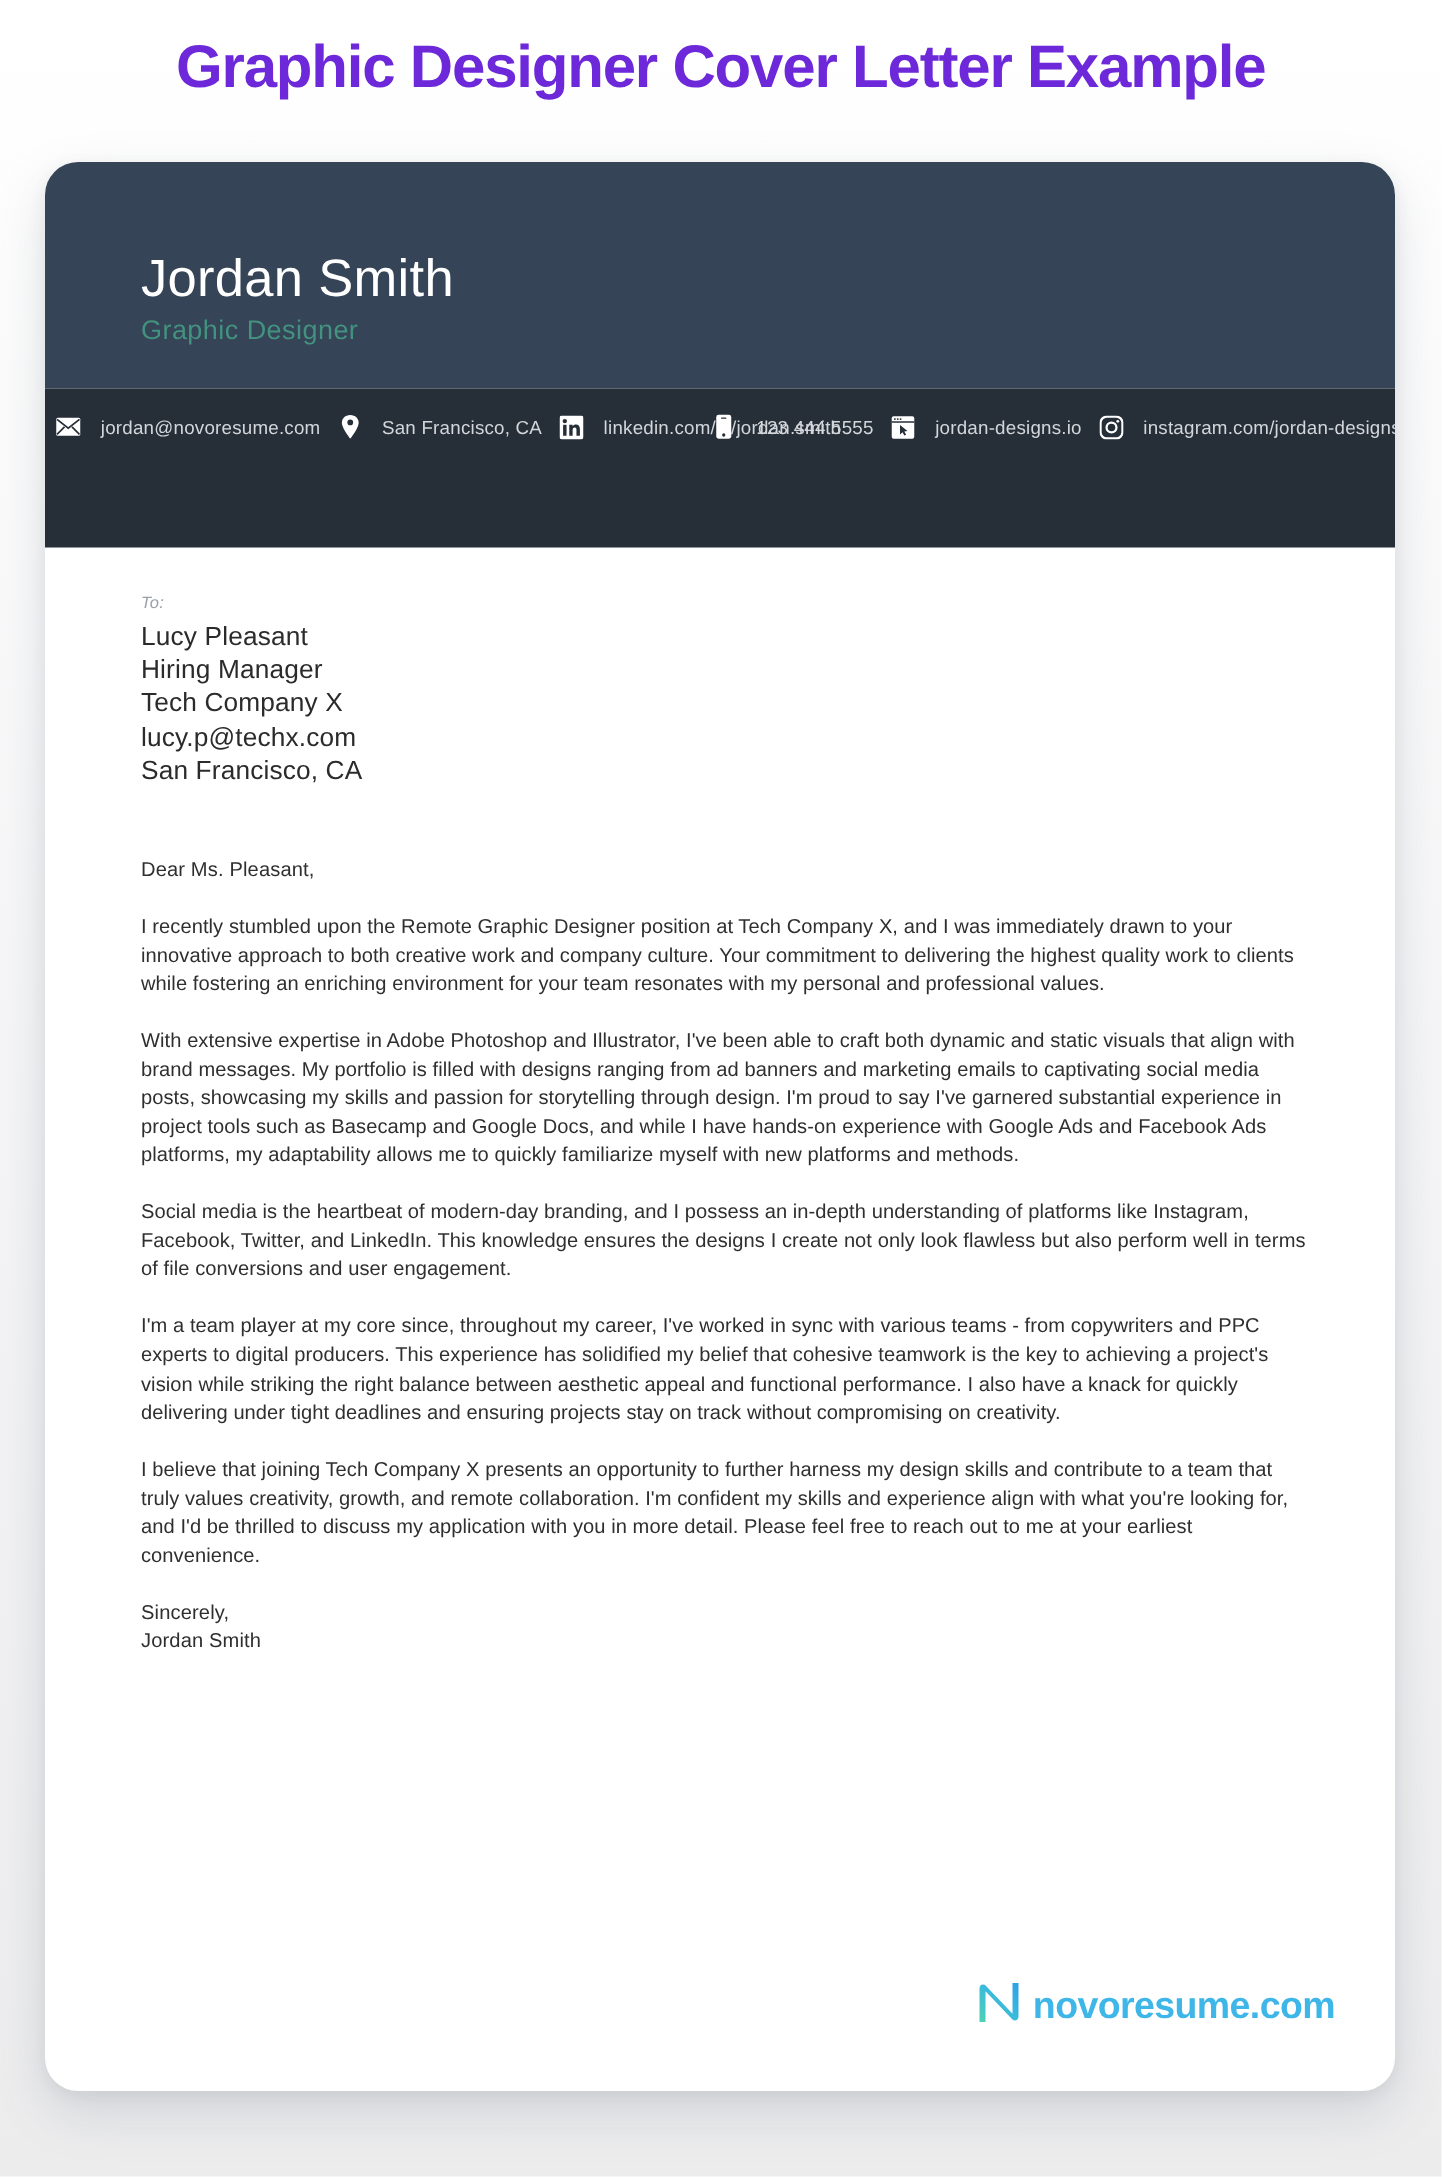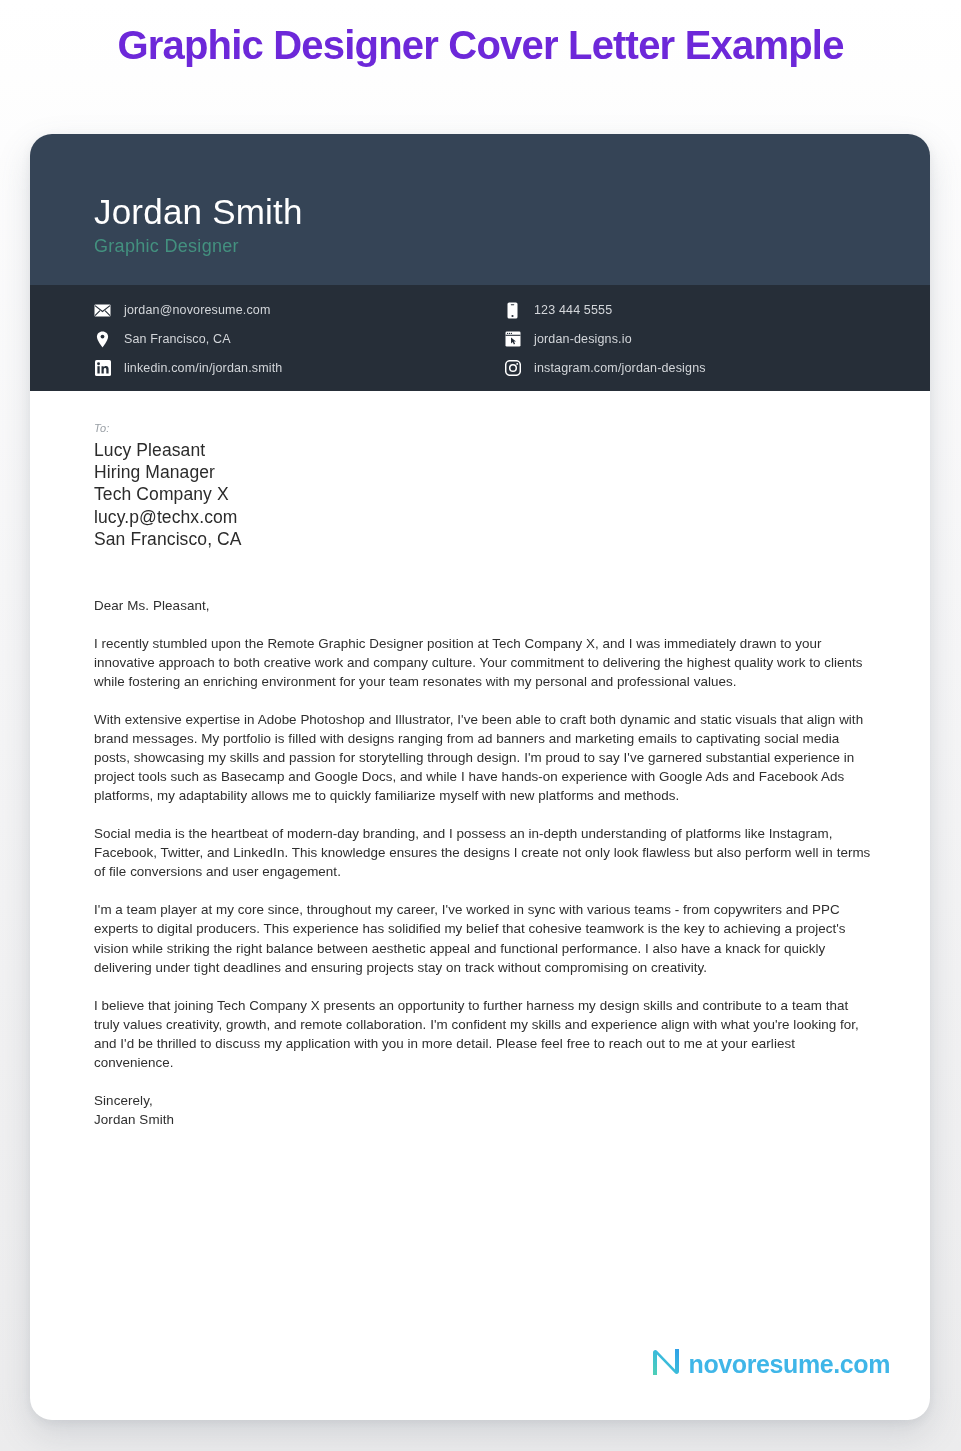--- a/index.html
+++ b/index.html
@@ -22,21 +22,21 @@
     letter-spacing: -0.8px;
     padding-top: 22px;
     line-height: 1.15;
     white-space: nowrap;
   }
 
   
   .letter-card {
     position: absolute;
     left: 30px;
-    top: 134px;
+    top: 108px;
     width: 900px;
     height: 1286px;
     background: #ffffff;
     border-radius: 22px;
     overflow: hidden;
     box-shadow: 0 14px 34px rgba(90, 100, 115, 0.18),
                 0 3px 10px rgba(90, 100, 115, 0.09);
   }
 
   
@@ -61,21 +61,21 @@
 
   
   .contact-band {
     background: #262e38;
     height: 106px;
     padding: 16px 0 14px 64px;
     display: flex;
   }
   .contact-col {
     display: flex;
-    flex-direction: column;
+    flex-direction: row;
     justify-content: center;
     gap: 11px;
   }
   .contact-col.left  { width: 410px; }
   .contact-col.right { width: 400px; }
 
   .contact-row {
     display: flex;
     align-items: center;
     height: 19px;

